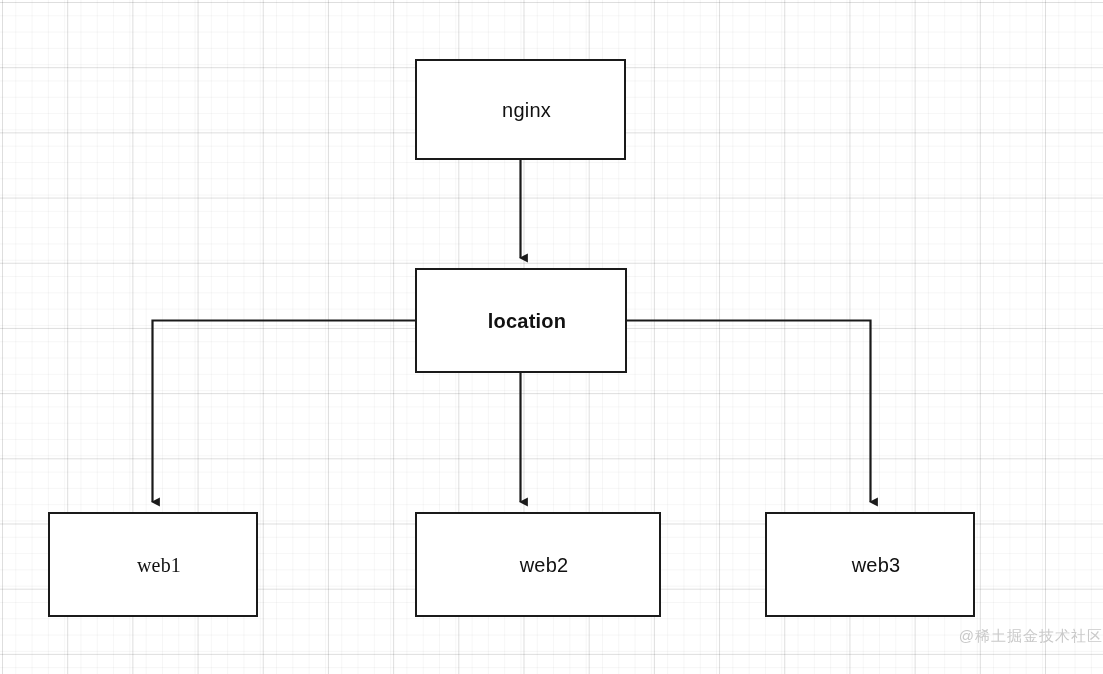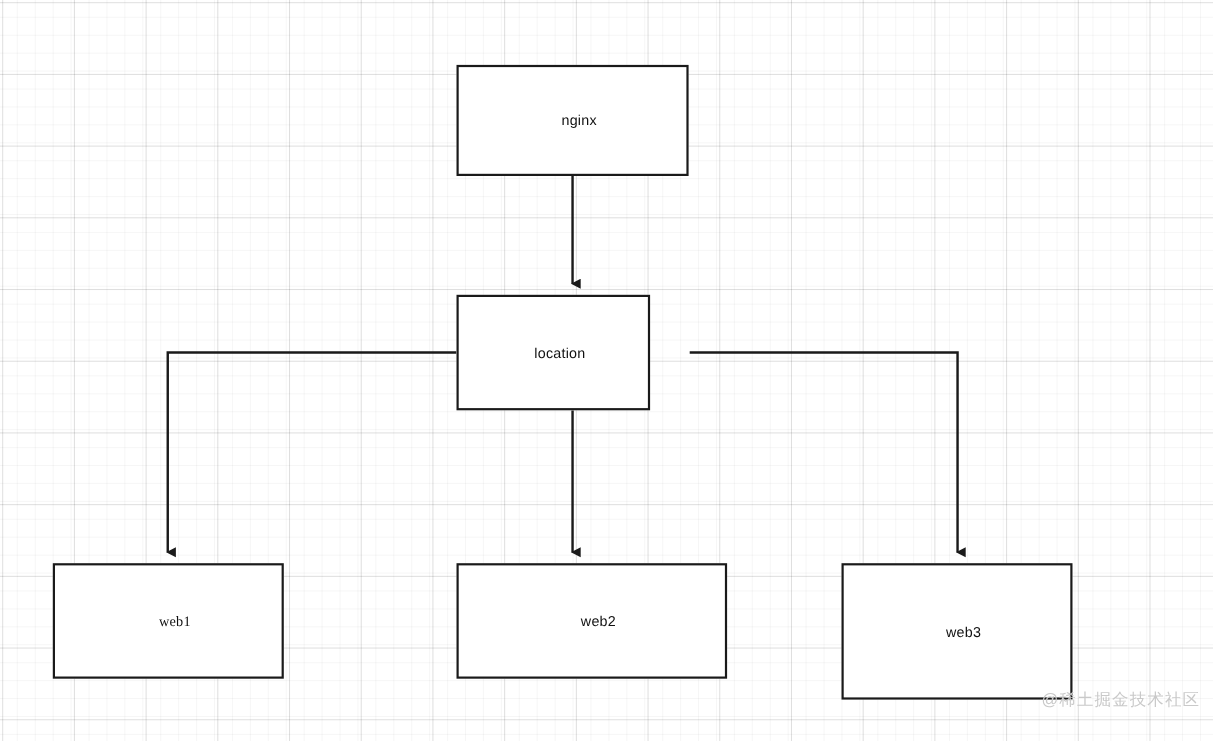--- a/index.html
+++ b/index.html
@@ -43,30 +43,30 @@
   .node {
     position: absolute;
     box-sizing: border-box;
     background: #ffffff;
     border: 2px solid #1a1a1a;
     display: flex;
     align-items: center;
     justify-content: center;
   }
   .node-label {
-    font-size: 13px;
+    font-size: 20px;
     color: #111111;
     letter-spacing: 0.2px;
     line-height: 1;
     user-select: none;
     margin-left: 12px;
   }
   #watermark {
     position: absolute;
-    right: 12px;
+    right: 0;
     bottom: 28px;
     font-size: 15px;
     color: #c9c9c9;
     letter-spacing: 1px;
     user-select: none;
     white-space: nowrap;
   }
 </style>
 </head>
 <body>
@@ -88,31 +88,31 @@
 
     <path d="M 520.5 373 L 520.5 502" fill="none" stroke="#1a1a1a" stroke-width="2.2" marker-end="url(#arrowhead)"></path>
 
     <path d="M 627 320.5 L 870.5 320.5 L 870.5 502" fill="none" stroke="#1a1a1a" stroke-width="2.2" stroke-linejoin="miter" marker-end="url(#arrowhead)"></path>
   </svg>
 
   <div class="node" style="left:415px; top:59px; width:211px; height:101px;">
     <span class="node-label">nginx</span>
   </div>
 
-  <div class="node" style="left:415px; top:268px; width:176px; height:105px;">
+  <div class="node" style="left:415px; top:268px; width:212px; height:105px;font-weight:bold;">
     <span class="node-label">location</span>
   </div>
 
   <div class="node" style="left:48px; top:512px; width:210px; height:105px;font-family:Liberation Serif, serif;">
     <span class="node-label">web1</span>
   </div>
 
   <div class="node" style="left:415px; top:512px; width:246px; height:105px;">
     <span class="node-label">web2</span>
   </div>
 
-  <div class="node" style="left:765px; top:512px; width:210px; height:124px;">
+  <div class="node" style="left:765px; top:512px; width:210px; height:105px;">
     <span class="node-label">web3</span>
   </div>
 
   <div id="watermark">@稀土掘金技术社区</div>
 
 </div>
 
 </body></html>

